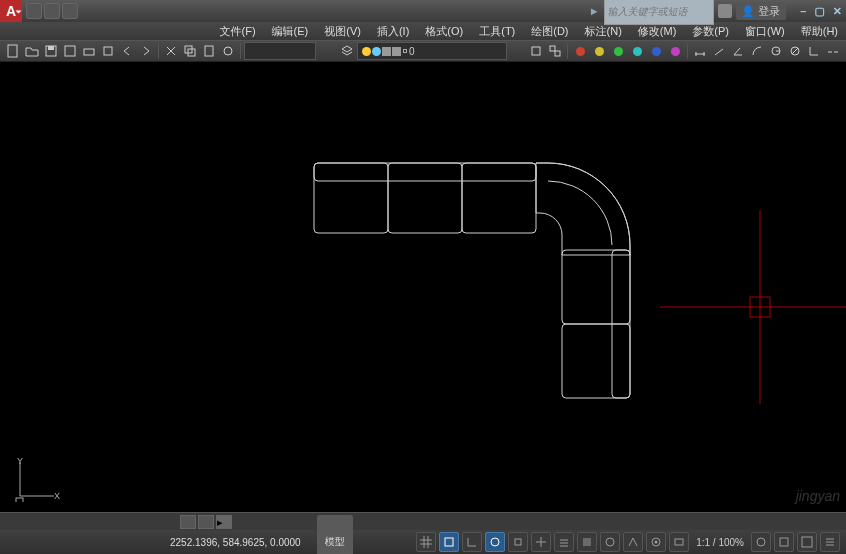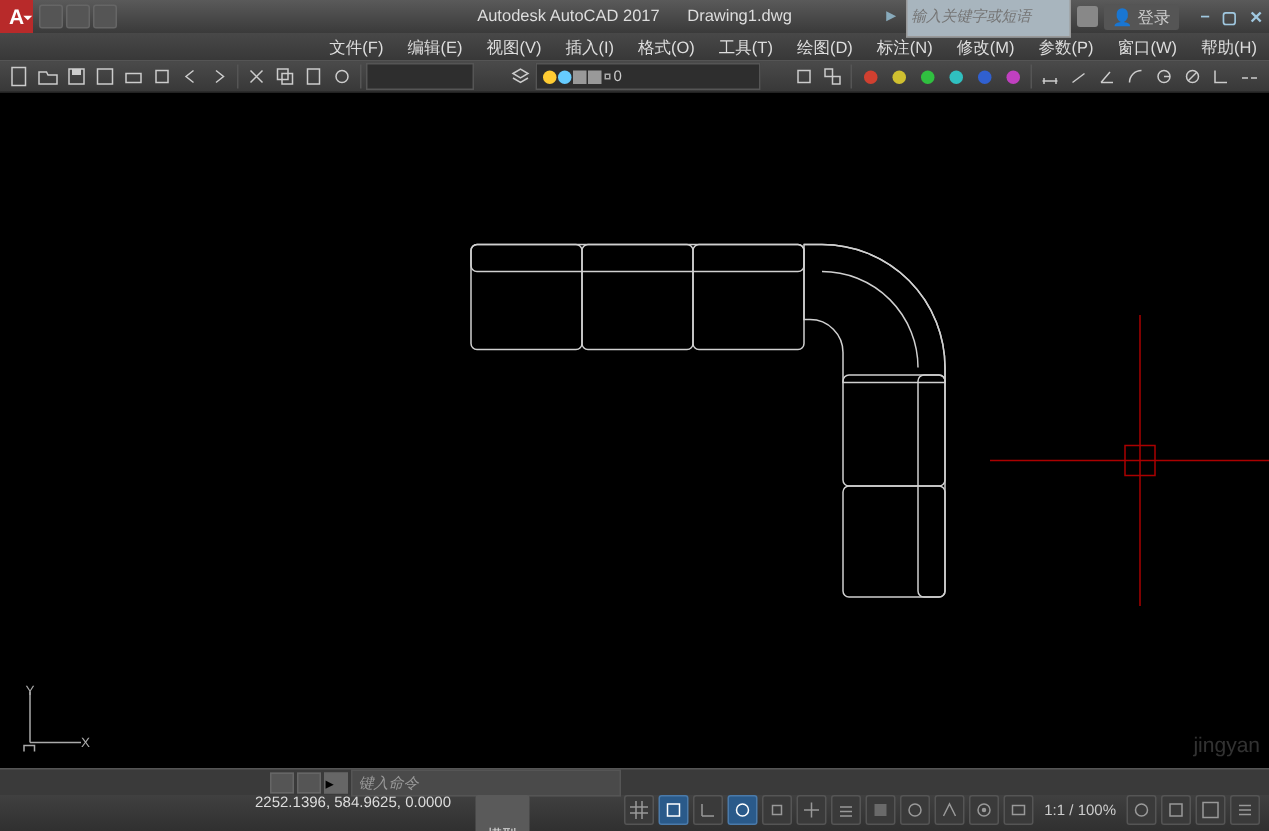--- a/index.html
+++ b/index.html
@@ -147,20 +147,21 @@
     bottom: 8px;
     color: #aaa;
     font-size: 10px;
   }
   .watermark {
     position:absolute;
     right: 6px;
     bottom: 8px;
     color: rgba(200,200,200,0.25);
     font-size: 14px;
+    font-style: italic;
   }
   
   
   .leftbar {
     position: absolute;
     left: 0; top: 62px;
     width: 6px; height: 450px;
     background: linear-gradient(to right,#b9b9b9,#d9d9d9);
   }
   
@@ -183,21 +184,21 @@
     font-style: italic;
     border:1px solid #555;
   }
   .cmd-btn { width:16px;height:14px;background:#555;border:1px solid #666;}
   
   
   .statusbar {
     height: 24px;
     background: linear-gradient(#404040, #303030);
     display: flex;
-    align-items: flex-start;
+    align-items: center;
     color: #ddd;
     font-size: 10px;
   }
   .status-coords {
     padding: 0 10px;
     margin-left: 160px;
   }
   .status-model {
     background: #5a5a5a;
     padding: 20px 8px;
@@ -226,25 +227,20 @@
 </style>
 </head>
 <body>
 
 <div class="titlebar">
   <div class="app-logo">A</div>
   <div class="qat">
     <div class="qat-btn"></div>
     <div class="qat-btn"></div>
     <div class="qat-btn"></div>
-  </div>
-  <div class="title-center">
-    <span>Autodesk AutoCAD 2017</span>
-    &nbsp;&nbsp;&nbsp;&nbsp;
-    <span>Drawing1.dwg</span>
   </div>
   <div class="title-right">
     <span style="color:#8ab;">►</span>
     <input class="search-box" placeholder="输入关键字或短语" style="">
     <div class="title-icon"></div>
     <div class="login-btn">
       <span>👤</span>
       <span>登录</span>
     </div>
     <div class="win-controls">
@@ -476,21 +472,20 @@
     </svg>
   </div>
 
   <div class="watermark">jingyan</div>
 </div>
 
 <div class="cmdline">
   <div class="cmd-btn"></div>
   <div class="cmd-btn"></div>
   <div class="cmd-btn" style="background:#666">▸</div>
-  <div class="cmd-input">键入命令</div>
 </div>
 
 <div class="statusbar">
   <div class="status-coords">2252.1396, 584.9625, 0.0000</div>
   <div class="status-model">模型</div>
 
   <div class="status-right">
     <div class="status-btn">
         <svg width="12" height="12">
           <path d="M0 4h12M0 8h12M4 0v12M8 0v12" stroke="#999"></path>

